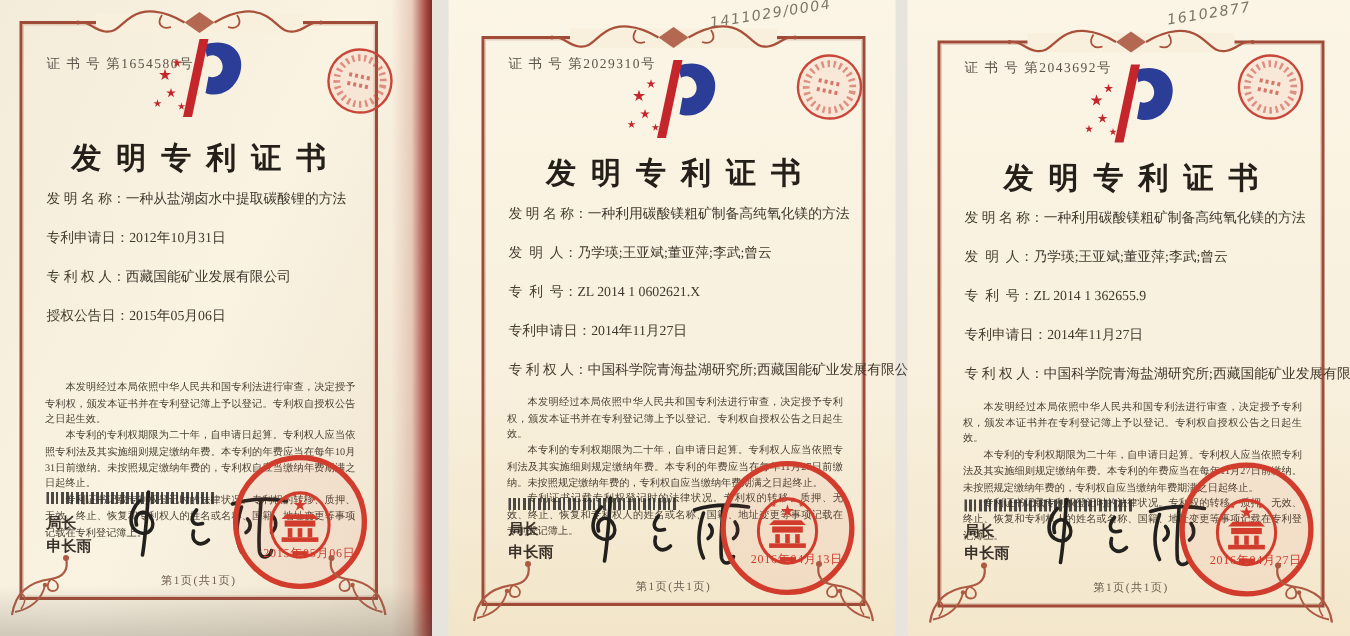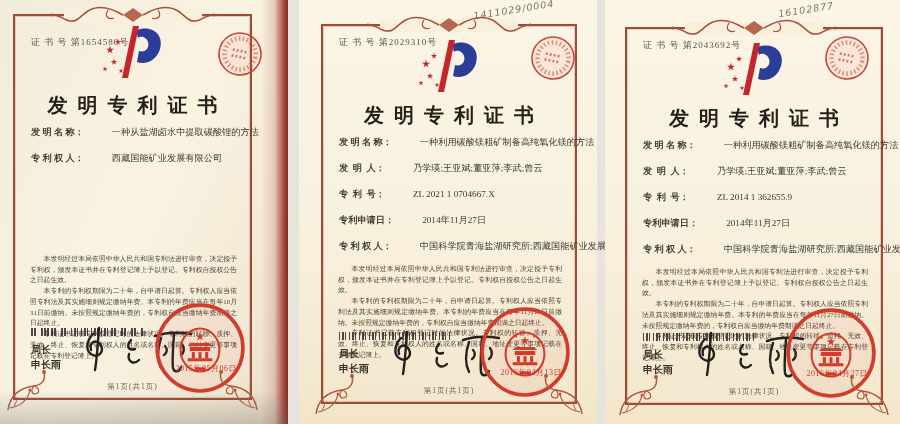--- a/index.html
+++ b/index.html
@@ -23,22 +23,22 @@
   .mini-seal{position:absolute;width:48px;height:48px;transform:rotate(12deg);}
   #p1 .mini-seal{top:14px;right:-14px;}
   #p2 .mini-seal{top:8px;right:-2px;}
   #p3 .mini-seal{top:5px;right:10px;}
   .logo{position:absolute;top:12px;left:50%;transform:translateX(-50%);}
   #p1 .logo{top:8px;}
   .title{position:absolute;top:76px;left:0;right:0;text-align:center;font-size:20px;font-weight:bold;
          letter-spacing:10px;padding-left:10px;color:#241f18;white-space:pre;}
   .fields{position:absolute;top:110px;left:16px;right:8px;font-size:9.2px;color:#40372c;}
   .frow{margin:0 0 13px 0;white-space:nowrap;}
-  .lab{white-space:pre;font-weight:bold;color:#473d30;}
-  .val{white-space:pre;margin-left:28px;}
+  .lab{white-space:pre;font-weight:normal;color:#473d30;}
+  .val{white-space:pre;}
   .bodytext{position:absolute;top:238px;left:15px;right:13px;font-size:6.8px;line-height:1.58;
             color:#4a3f32;text-align:justify;}
   .bodytext p{margin:0;text-indent:2em;}
   .barcode{position:absolute;left:16px;bottom:62px;width:112px;height:8px;opacity:.85;
            background:repeating-linear-gradient(90deg,#2b2b2b 0 1.5px,transparent 1.5px 3px,
            #2b2b2b 3px 5px,transparent 5px 6.5px,#2b2b2b 6.5px 7.5px,transparent 7.5px 10px);}
   .director{position:absolute;left:16px;bottom:26px;font-size:10px;font-weight:bold;color:#3a322a;line-height:1.5;}
   .sig{position:absolute;left:64px;bottom:22px;}
   .bigseal{position:absolute;right:3px;bottom:3px;width:94px;height:94px;}
   .sealdate{position:absolute;right:13px;bottom:24px;font-size:8px;color:#cf3a2b;letter-spacing:.5px;}
@@ -139,21 +139,23 @@
           </svg>
       </div>
       <div class="logo">
         <svg width="66" height="58" viewBox="0 0 66 58">
             <use href="#logo-g"></use>
           </svg>
       </div>
       <div class="title">发明专利证书</div>
       <div class="fields">
         <div class="frow"><span class="lab">发 明 名 称：</span><span class="val">一种从盐湖卤水中提取碳酸锂的方法</span></div>
+        <div class="frow"><span class="lab">专利申请日：</span><span class="val">2012年10月31日</span></div>
         <div class="frow"><span class="lab">专 利 权 人：</span><span class="val">西藏国能矿业发展有限公司</span></div>
+        <div class="frow"><span class="lab">授权公告日：</span><span class="val">2015年05月06日</span></div>
       </div>
       <div class="bodytext">
         <p>本发明经过本局依照中华人民共和国专利法进行审查，决定授予专利权，颁发本证书并在专利登记簿上予以登记。专利权自授权公告之日起生效。</p>
         <p>本专利的专利权期限为二十年，自申请日起算。专利权人应当依照专利法及其实施细则规定缴纳年费。本专利的年费应当在每年10月31日前缴纳。未按照规定缴纳年费的，专利权自应当缴纳年费期满之日起终止。</p>
         <p>专利证书记载专利权登记时的法律状况。专利权的转移、质押、无效、终止、恢复和专利权人的姓名或名称、国籍、地址变更等事项记载在专利登记簿上。</p>
       </div>
       <div class="barcode"></div>
       <div class="director">
         <div>局长</div>
         <div>申长雨</div>
@@ -206,21 +208,21 @@
       </div>
       <div class="logo">
         <svg width="66" height="58" viewBox="0 0 66 58">
             <use href="#logo-g"></use>
           </svg>
       </div>
       <div class="title">发明专利证书</div>
       <div class="fields">
         <div class="frow"><span class="lab">发 明 名 称：</span><span class="val">一种利用碳酸镁粗矿制备高纯氧化镁的方法</span></div>
         <div class="frow"><span class="lab">发  明  人：</span><span class="val">乃学瑛;王亚斌;董亚萍;李武;曾云</span></div>
-        <div class="frow"><span class="lab">专  利  号：</span><span class="val">ZL 2021 1 0704667.X</span></div>
+        <div class="frow"><span class="lab">专  利  号：</span><span class="val">ZL 2014 1 0602621.X</span></div>
         <div class="frow"><span class="lab">专利申请日：</span><span class="val">2014年11月27日</span></div>
         <div class="frow"><span class="lab">专 利 权 人：</span><span class="val">中国科学院青海盐湖研究所;西藏国能矿业发展有限公司</span></div>
       </div>
       <div class="bodytext">
         <p>本发明经过本局依照中华人民共和国专利法进行审查，决定授予专利权，颁发本证书并在专利登记簿上予以登记。专利权自授权公告之日起生效。</p>
         <p>本专利的专利权期限为二十年，自申请日起算。专利权人应当依照专利法及其实施细则规定缴纳年费。本专利的年费应当在每年11月27日前缴纳。未按照规定缴纳年费的，专利权自应当缴纳年费期满之日起终止。</p>
         <p>专利证书记载专利权登记时的法律状况。专利权的转移、质押、无效、终止、恢复和专利权人的姓名或名称、国籍、地址变更等事项记载在专利登记簿上。</p>
       </div>
       <div class="barcode"></div>
       <div class="director">

